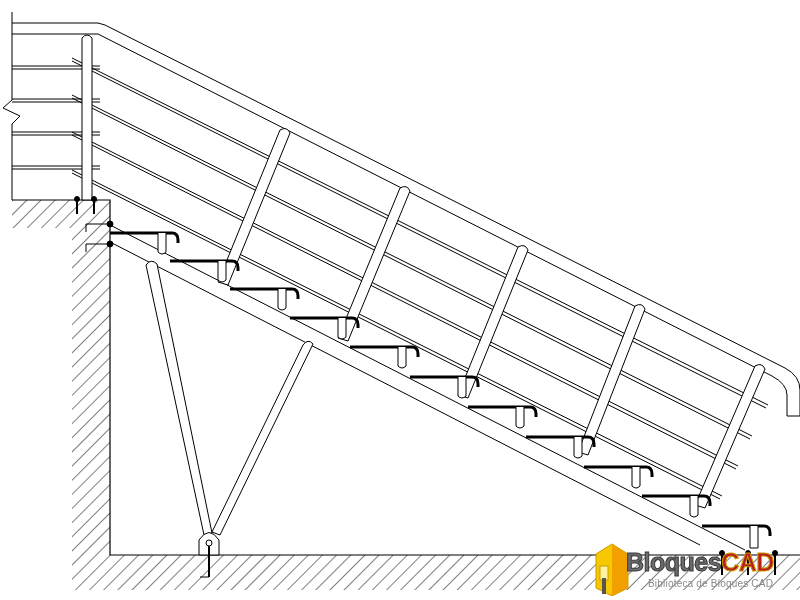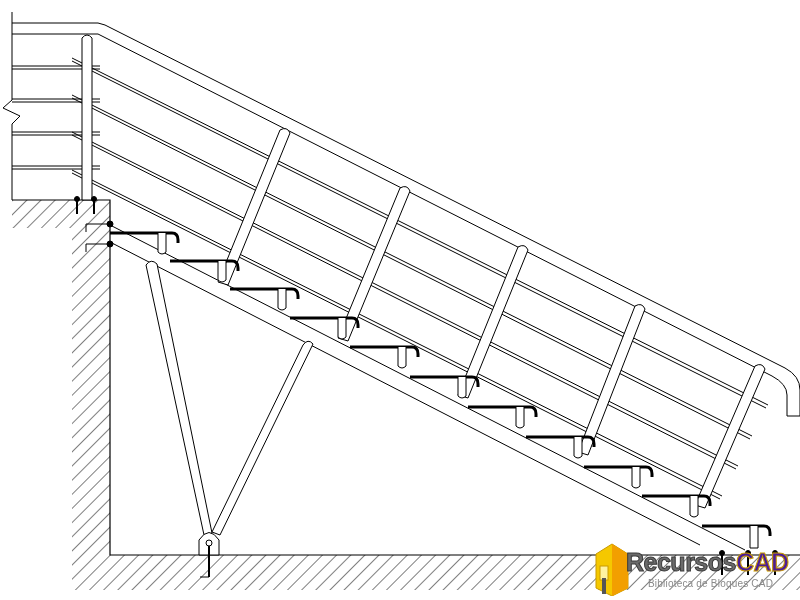--- a/index.html
+++ b/index.html
@@ -1,21 +1,21 @@
 <!DOCTYPE html>
 <html><head>
 <meta charset="utf-8">
 <style>
   html, body { margin: 0; padding: 0; background: #ffffff; }
   body { width: 800px; height: 600px; overflow: hidden; position: relative; font-family: "DejaVu Sans", sans-serif; }
   #drawing { position: absolute; left: 0; top: 0; }
   .logo { position: absolute; left: 592px; top: 540px; width: 208px; height: 56px; }
   .logo-word { position: absolute; left: 34px; top: 8px; font-family: "Liberation Sans", sans-serif; font-weight: bold; font-size: 25px; letter-spacing: -0.5px; line-height: 28px; }
   .logo-word .a { color: #6b6b6b; -webkit-text-stroke: 1px #3a3a3a; }
-  .logo-word .b { color: #4c1d95; -webkit-text-stroke: 1px #c99a00; }
+  .logo-word .b { color: #b91c1c; -webkit-text-stroke: 1px #c99a00; }
   .logo-sub { position: absolute; left: 56px; top: 38px; font-family: "Liberation Sans", sans-serif; font-size: 10px; color: #8a8a8a; letter-spacing: 0.2px; }
 </style>
 </head>
 <body>
 
 <svg id="drawing" width="800" height="600" viewBox="0 0 800 600" xmlns="http://www.w3.org/2000/svg">
   <defs>
     <pattern id="hatch" patternUnits="userSpaceOnUse" width="10" height="10" patternTransform="rotate(45)">
       <line x1="0" y1="0" x2="0" y2="10" stroke="#000" stroke-width="1"></line>
     </pattern>
@@ -133,16 +133,16 @@
 </svg>
 
 <div class="logo">
   <svg width="40" height="56" viewBox="0 0 40 56" style="position:absolute;left:0;top:0">
     <polygon points="4,14 20,4 36,14 36,48 20,56 4,48" fill="#f5c800" stroke="#c99a00" stroke-width="1"></polygon>
     <polygon points="20,4 36,14 36,48 20,56" fill="#f29f00"></polygon>
     <rect x="8" y="26" width="8" height="14" fill="#fff3a0" stroke="#c99a00"></rect>
     <rect x="10" y="38" width="4" height="16" fill="#555"></rect>
   </svg>
   <div class="logo-word">
-    <span class="a">Recursos</span><span class="b">CAD</span>
+    <span class="a">Bloques</span><span class="b">CAD</span>
   </div>
   <div class="logo-sub">Biblioteca de Bloques CAD</div>
 </div>
 
 </body></html>

